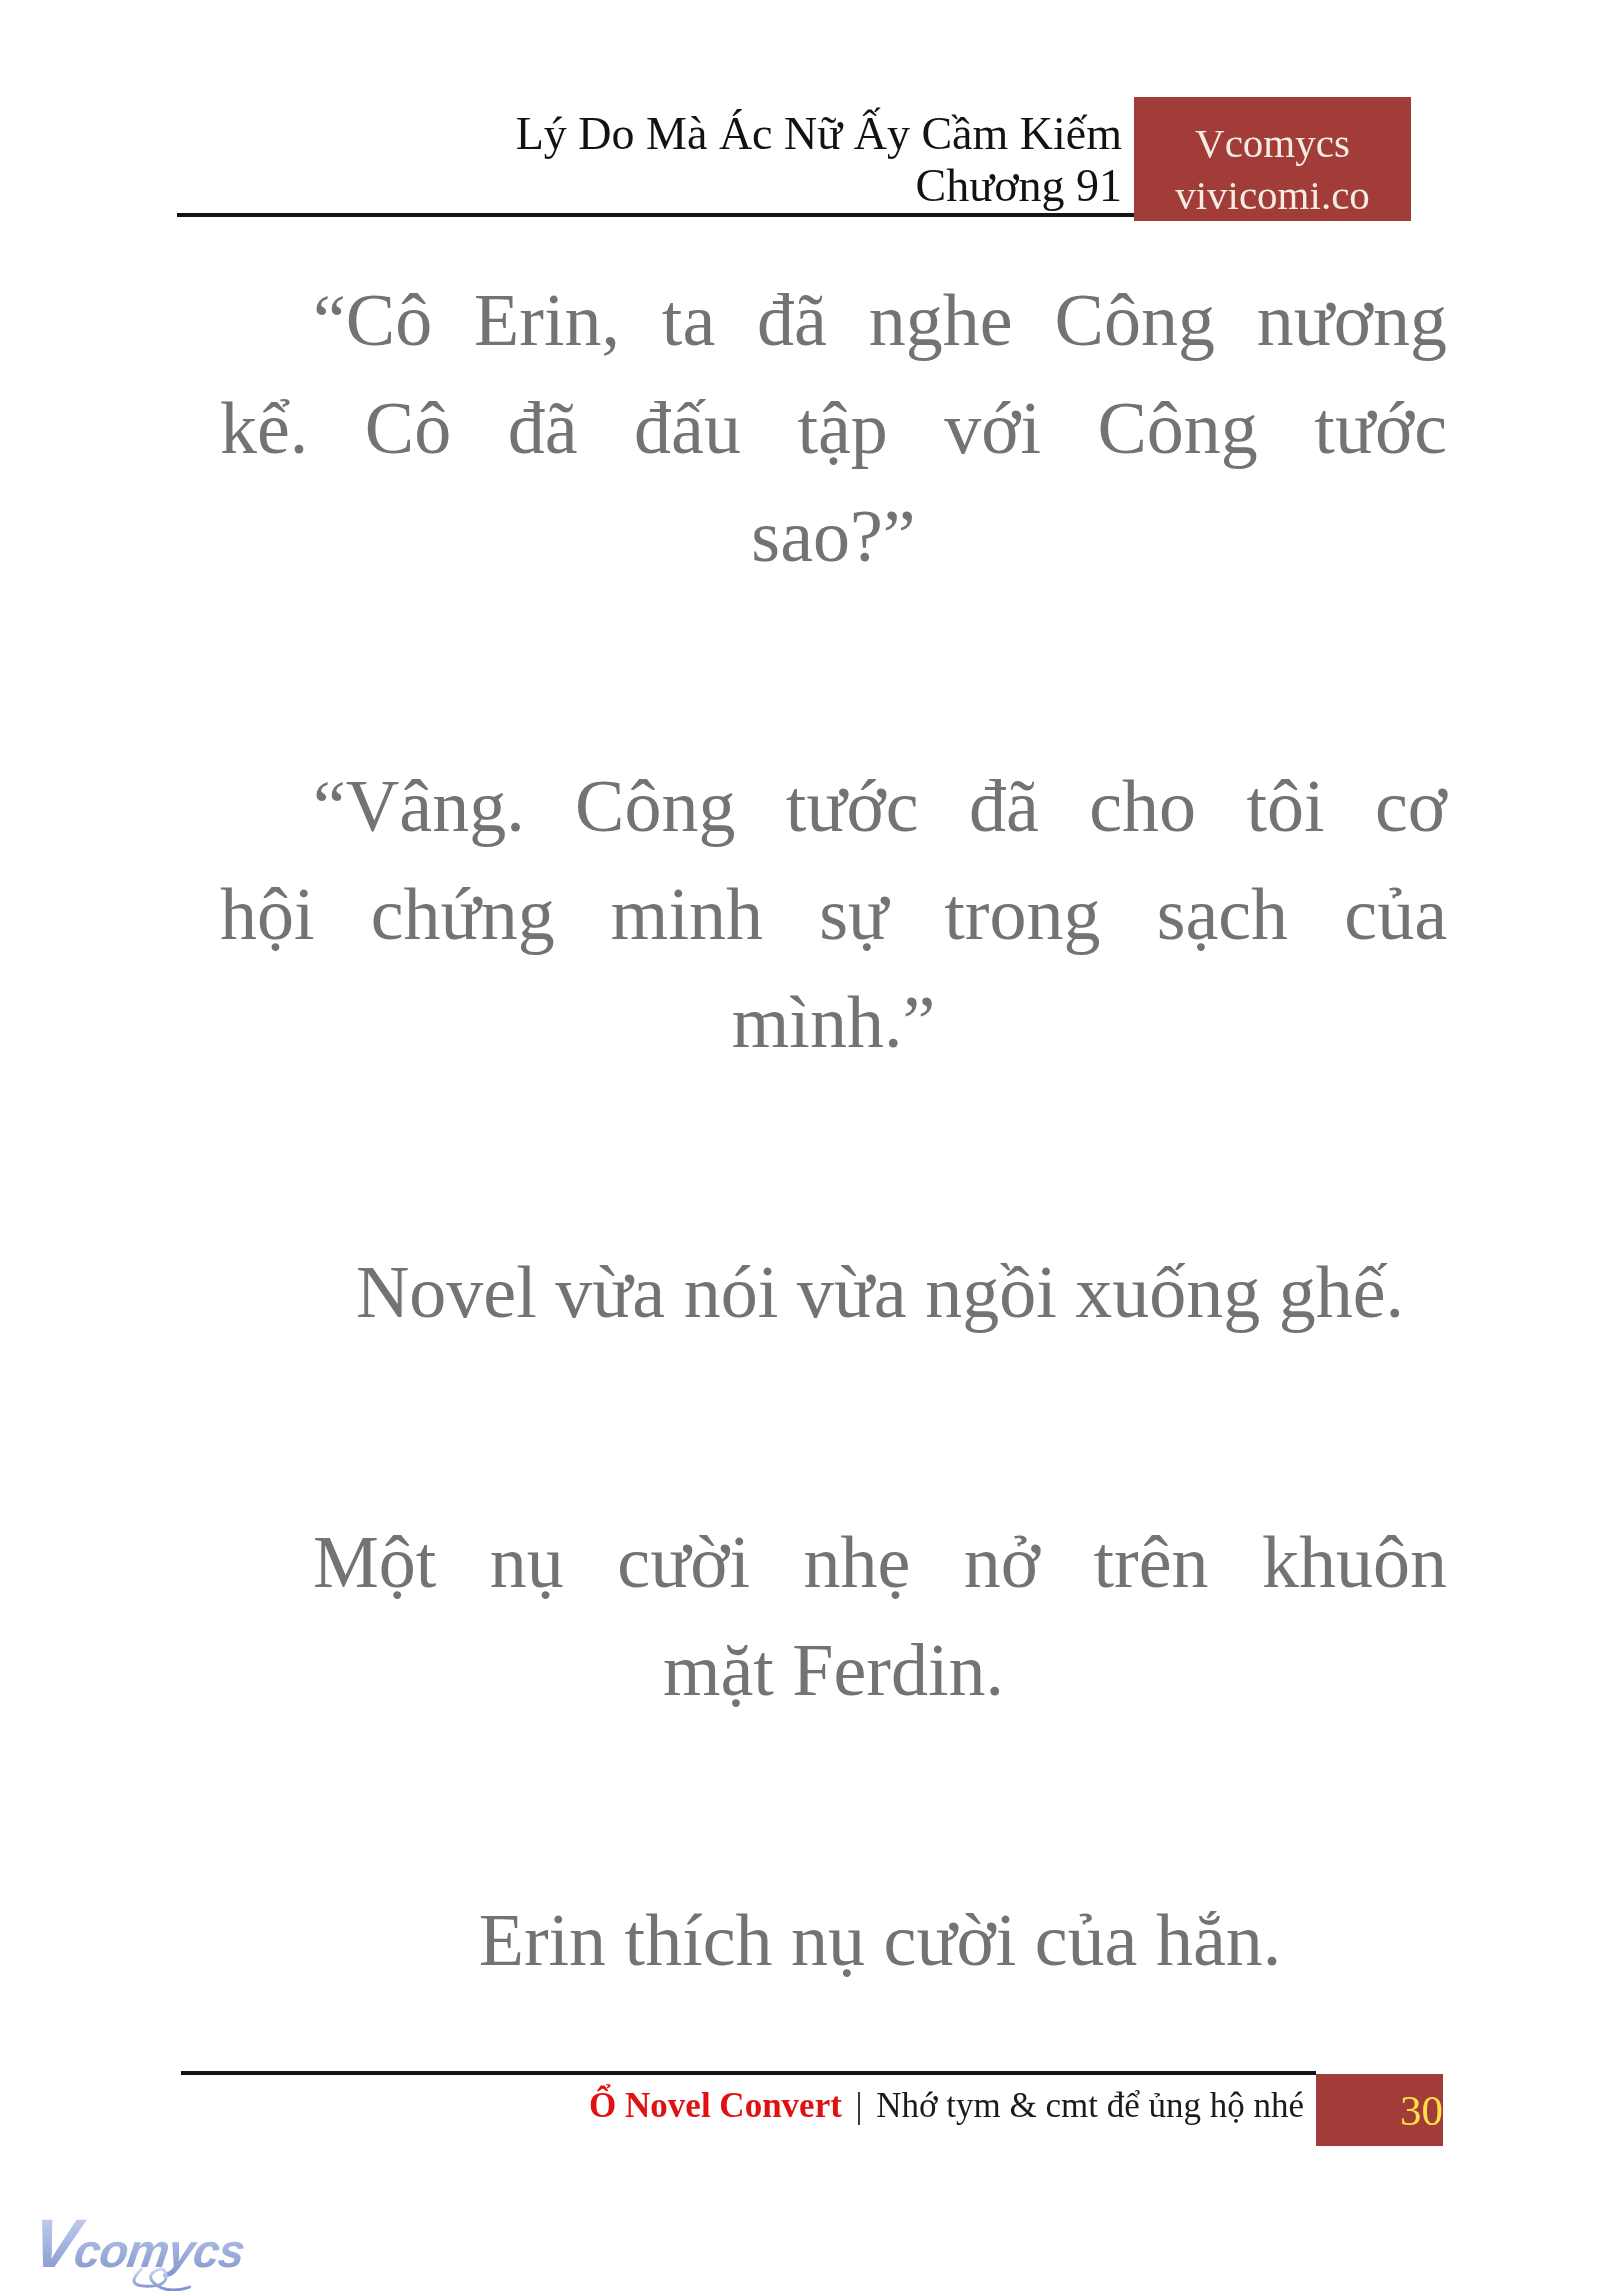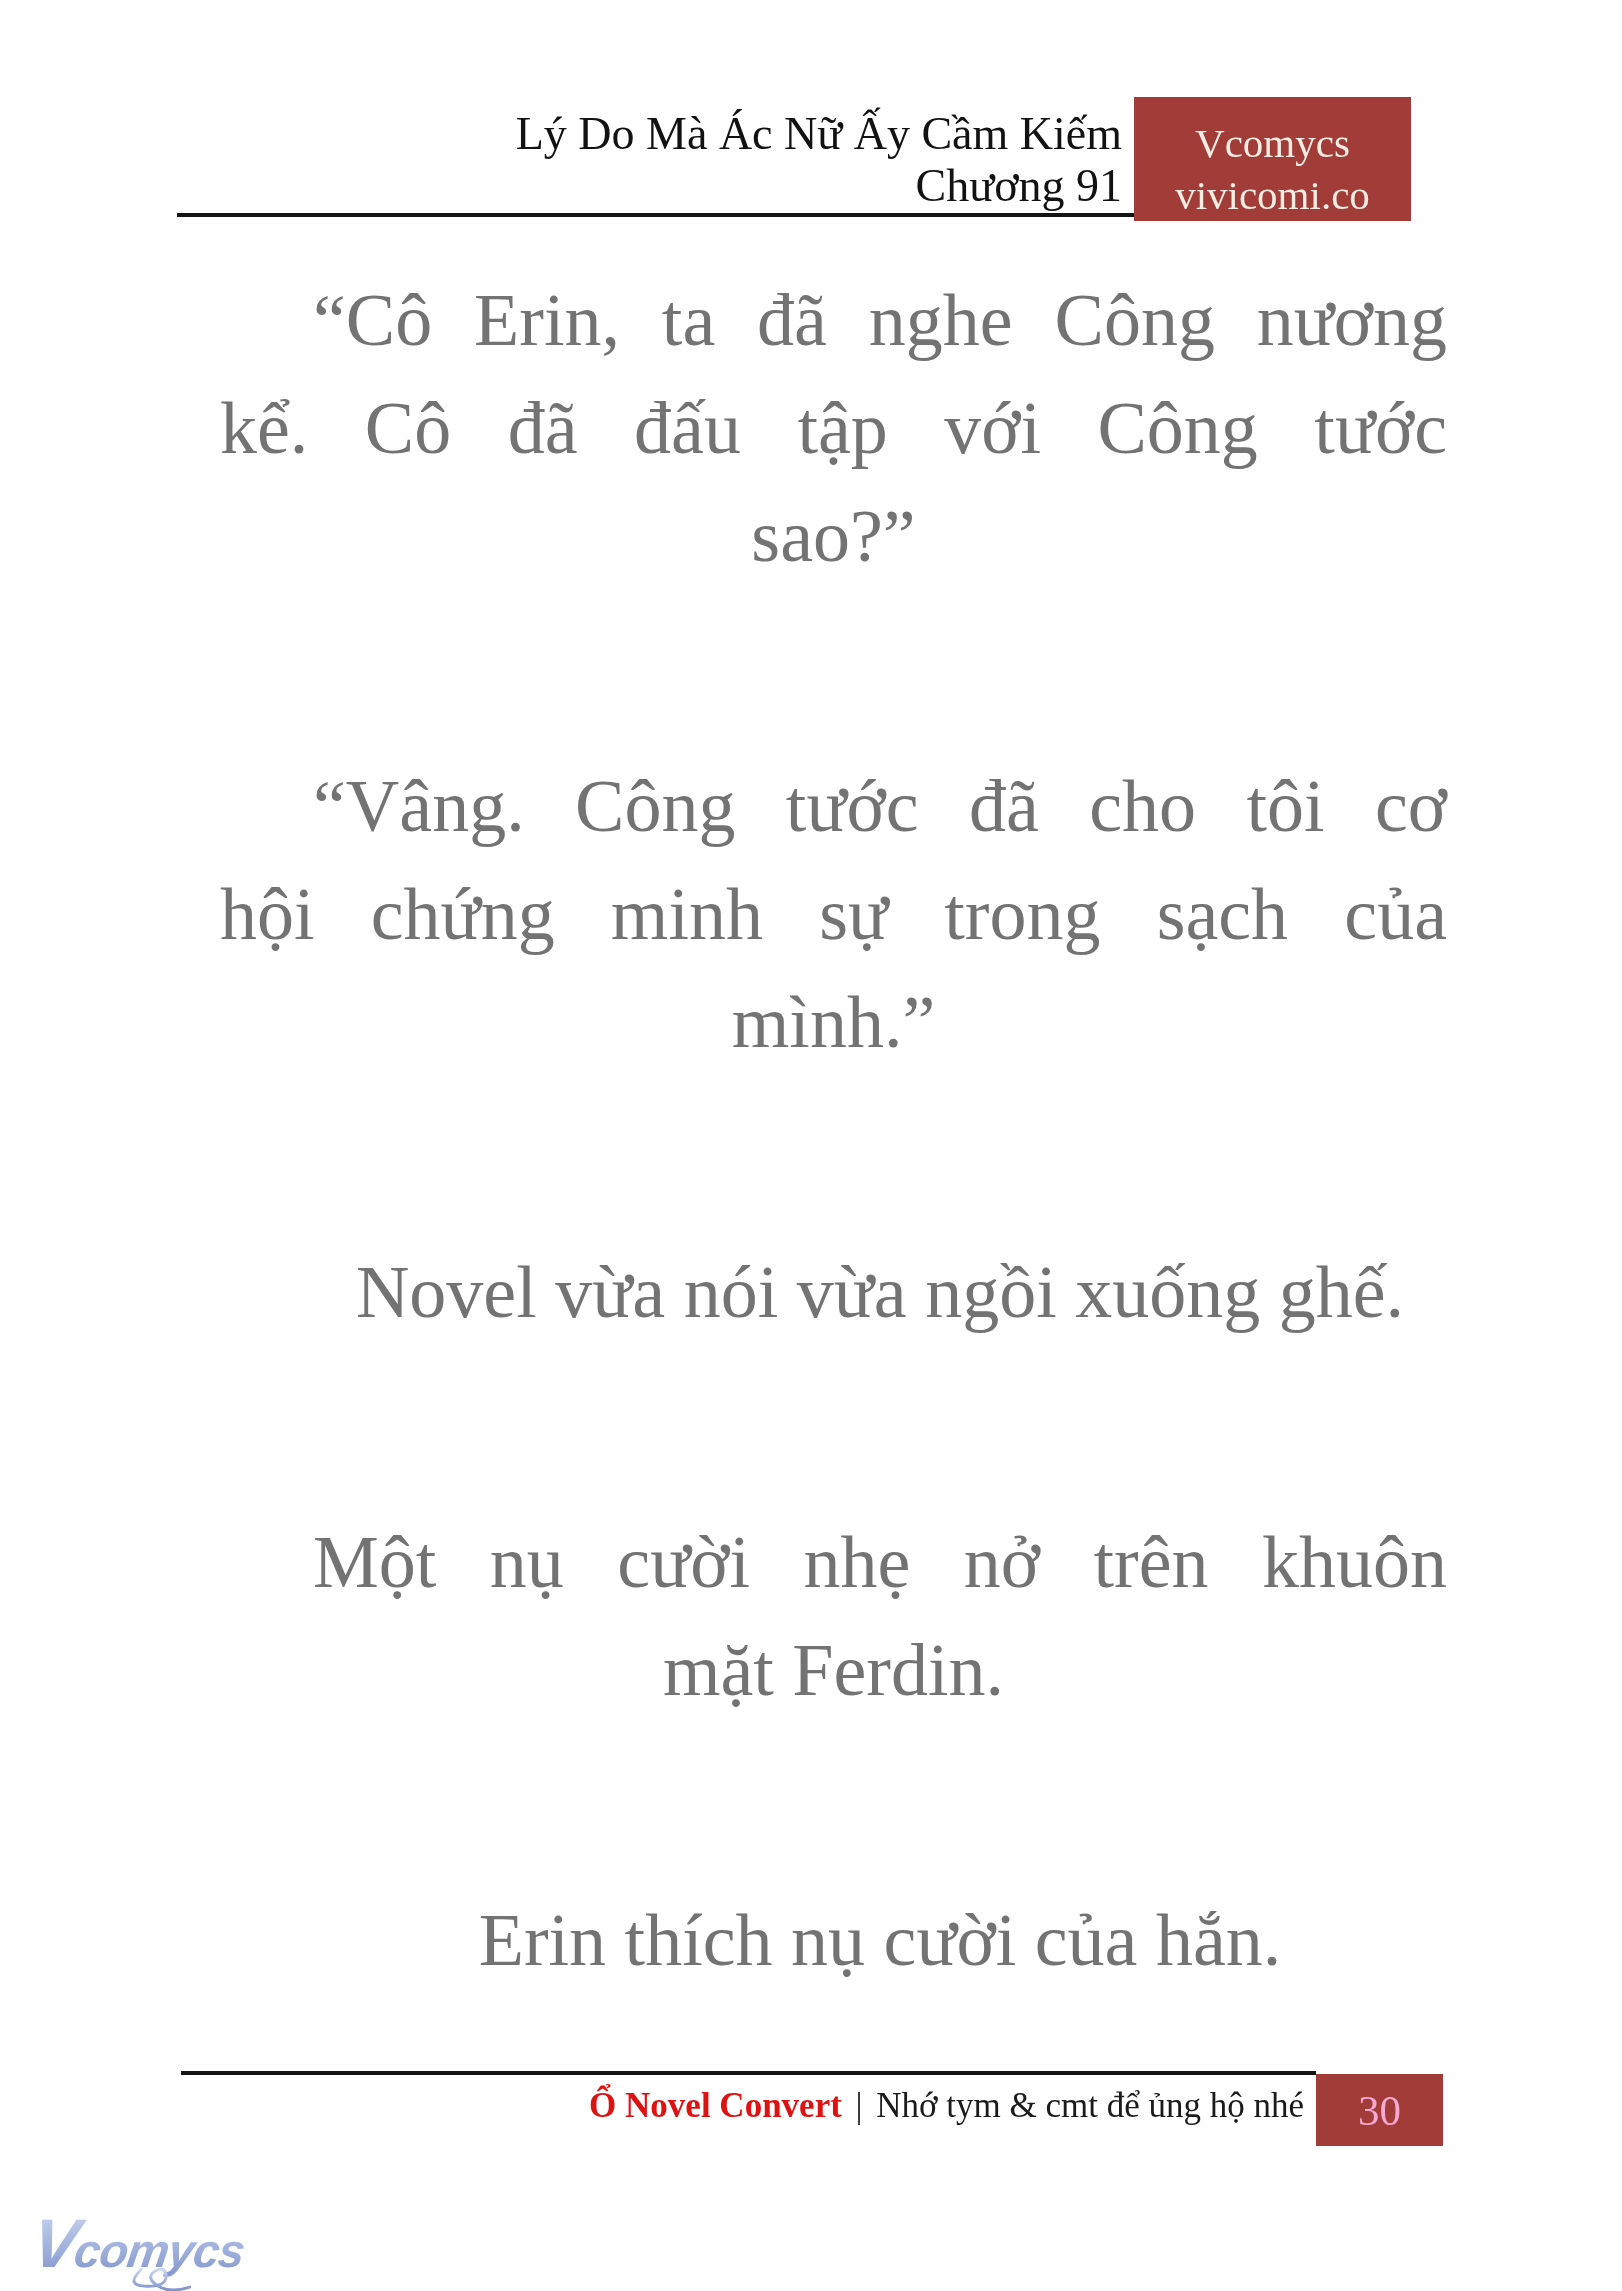--- a/index.html
+++ b/index.html
@@ -107,21 +107,21 @@
         <div class="line first">Erin thích nụ cười của hắn.</div>
       </div>
     </div>
 
   <div class="footer-rule"></div>
 
   <div class="footer-text">
     <span class="footer-brand" id="footer-brand" style="color: rgb(224, 17, 17);">Ổ Novel Convert</span><span class="footer-sep">|</span><span class="footer-note">Nhớ tym &amp; cmt để ủng hộ nhé</span>
   </div>
 
-  <div class="page-number-box" id="page-number-box" style="background: rgb(162, 60, 56); color: #f9a8d4;">
+  <div class="page-number-box" id="page-number-box" style="background: rgb(162, 60, 56); color: #fde047; justify-content: flex-end;">
     <span>30</span>
   </div>
 
   <div class="watermark">
     <svg width="235" height="94" viewBox="0 0 240 96" xmlns="http://www.w3.org/2000/svg">
       <defs>
         <linearGradient id="wmg" x1="0" y1="0" x2="0" y2="1">
           <stop offset="0" stop-color="#CBD7F2"></stop>
           <stop offset="1" stop-color="#7E92CC"></stop>
         </linearGradient>

